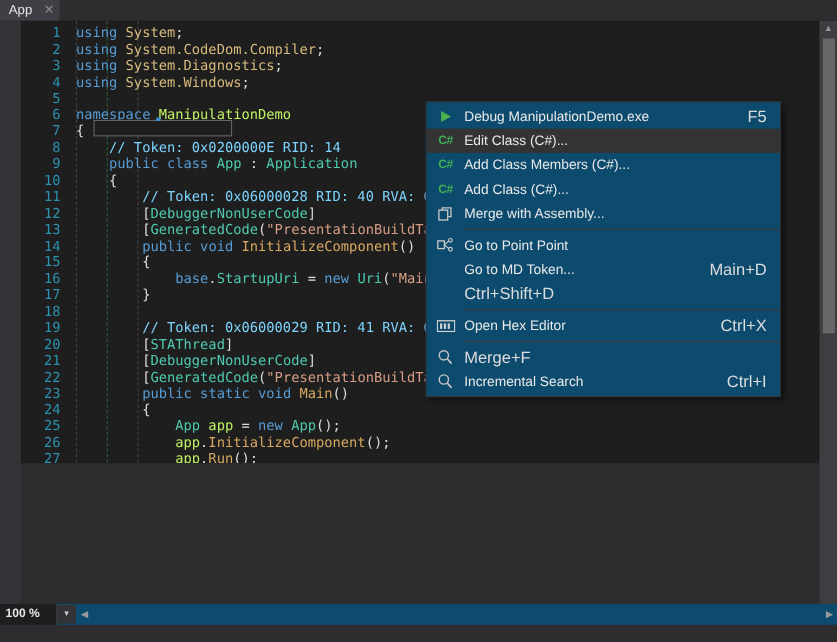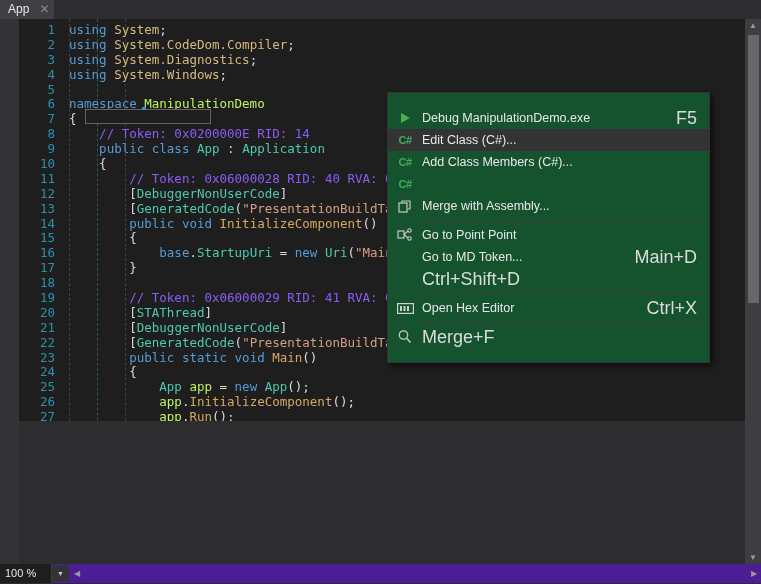--- a/index.html
+++ b/index.html
@@ -54,21 +54,21 @@
     display:block;height:14.9px;position:relative;
   }
   .gutter{
     display:inline-block;width:36px;text-align:right;
     color:#2b91af;
     margin-right:14px;
   }
   .c-key{color:#569cd6;}
   .c-type{color:#4ec9b0;}
   .c-ns{color:#d7ba7d;}
-  .c-cmt{color:#8b5cf6;}
+  .c-cmt{color:#7dd3fc;}
   .c-str{color:#d69d85;}
   .c-meth{color:#d7a860;}
   .c-plain{color:#bef264;}
   .c-punct{color:#dcdcdc;}
 
   
   .guide{
     position:absolute;top:0;width:0;height:546px;
     border-left:1px dashed #404040;
   }
@@ -102,22 +102,23 @@
   }
   .vs-up{top:0;}
   .vs-dn{bottom:0;}
   .vs-thumb{
     position:absolute;left:3px;top:16px;width:11px;height:268px;
     background:#686868;
   }
 
   
   .statusbar{
-    position:absolute;left:0;bottom:1px;width:761px;height:19px;
-    background:#4c1d95;
+    position:absolute;left:0;bottom:16px;width:761px;height:19px;
+    background:#0c4a6e;
+    font-weight:bold;
   }
   .zoombox{
     position:absolute;left:0;top:0;width:52px;height:19px;
     background:#1e1e1e;color:#e6e6e6;
     font-size:11px;line-height:19px;padding-left:5px;box-sizing:border-box;
     border-right:1px solid #3e3e42;
   }
   .zoomdrop{
     position:absolute;left:52px;top:1px;width:17px;height:17px;
     background:#333337;color:#c8c8c8;font-size:7px;text-align:center;line-height:17px;
@@ -125,40 +126,40 @@
   .hs-left,.hs-right{
     position:absolute;top:0;width:14px;height:19px;
     color:#9a9a9a;font-size:8px;text-align:center;line-height:19px;
   }
   .hs-left{left:70px;}
   .hs-right{right:0;}
 
   
   .ctxmenu{
     position:absolute;left:387px;top:92px;width:323px;
-    background:#14532d;
+    background:#0c4a6e;
     border:1px solid #333337;
     box-shadow:3px 3px 6px rgba(0,0,0,0.55);
-    padding:14px 0;
+    padding:2px 0;
     box-sizing:border-box;
   }
   .mi{
     position:relative;display:flex;align-items:center;
     height:22px;padding:0 0 0 0;
     color:#e8e8e8;font-size:12.5px;
     font-family:"Liberation Sans",sans-serif;
   }
   .mi.sel{background:#333334;}
   .mi .icon{
     width:34px;min-width:34px;height:22px;
     display:flex;align-items:center;justify-content:center;
   }
   .mi .lbl{flex:1;white-space:nowrap;}
   .mi .acc{
-    color:#dcdcdc;font-size:18px;padding-right:12px;white-space:nowrap;
+    color:#dcdcdc;font-size:15px;padding-right:12px;white-space:nowrap;
   }
   .sep{
     height:1px;background:#3a3a3c;margin:3px 0 3px 34px;
   }
   .cs-icon{
     color:#3fae56;font-size:11px;font-weight:bold;
     font-family:"Liberation Sans",sans-serif;letter-spacing:-0.5px;
   }
   .play-icon{
     width:0;height:0;border-left:9px solid #4caf50;
@@ -228,20 +229,21 @@
         <span class="icon">
           <span class="cs-icon">C#</span>
         </span>
         <span class="lbl">Add Class Members (C#)...</span>
         <span class="acc"></span>
       </div>
       <div class="mi">
         <span class="icon">
           <span class="cs-icon">C#</span>
         </span>
+        <span class="lbl">Add Class (C#)...</span>
         <span class="acc"></span>
       </div>
       <div class="mi">
         <span class="icon">
           <svg width="15" height="15" viewBox="0 0 15 15">
             <rect x="1" y="4" width="8" height="9" fill="none" stroke="#c8c8c8" stroke-width="1.2"></rect>
             <path d="M4 4 V2 H12 V10 H9.5" fill="none" stroke="#c8c8c8" stroke-width="1.2"></path>
           </svg>
         </span>
         <span class="lbl">Merge with Assembly...</span>
@@ -286,15 +288,25 @@
       <div class="sep"></div>
       <div class="mi">
         <span class="icon">
           <svg width="16" height="16" viewBox="0 0 16 16">
             <circle cx="6.5" cy="6" r="4.2" fill="none" stroke="#c8c8c8" stroke-width="1.3"></circle>
             <line x1="9.6" y1="9.2" x2="13.5" y2="13.6" stroke="#c8c8c8" stroke-width="1.5"></line>
           </svg>
         </span>
         <span class="acc">Merge+F</span>
       </div>
+      <div class="mi">
+        <span class="icon">
+          <svg width="16" height="16" viewBox="0 0 16 16">
+            <circle cx="6.5" cy="6" r="4.2" fill="none" stroke="#c8c8c8" stroke-width="1.3"></circle>
+            <line x1="9.6" y1="9.2" x2="13.5" y2="13.6" stroke="#c8c8c8" stroke-width="1.5"></line>
+          </svg>
+        </span>
+        <span class="lbl">Incremental Search</span>
+        <span class="acc">Ctrl+I</span>
+      </div>
     </div>
 
 </div>
 
 </body></html>

